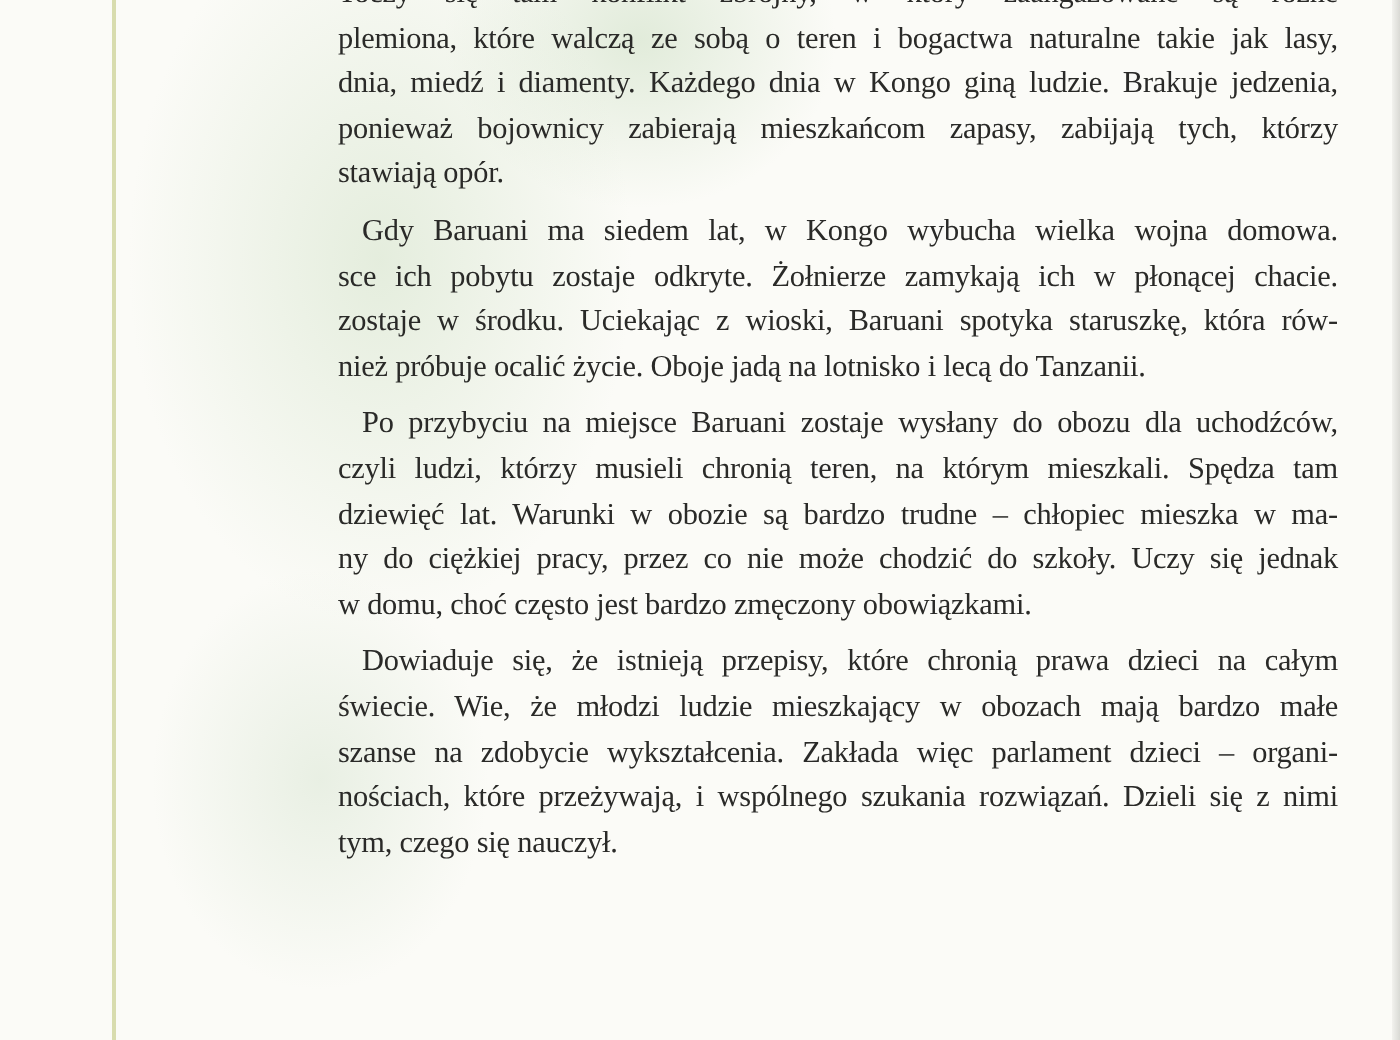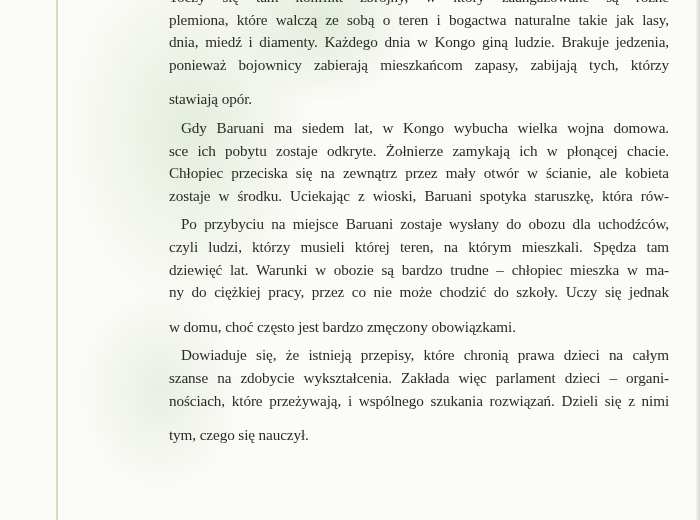--- a/index.html
+++ b/index.html
@@ -25,21 +25,21 @@
     background:linear-gradient(to right, #f2f2ee, #d9d9d4);
   }
   .text-col {
     position:absolute; left:169px; top:-14px; width:500px;
     color:#2a2a28; font-size:15.2px; line-height:22.6px;
     text-align:justify; letter-spacing:-0.1px;
   }
   .text-col p { margin:0 0 6px 0; text-indent:12px; }
   .text-col p.cont { text-indent:0; }
   .line { display:block; text-align:justify; text-align-last:justify; white-space:nowrap;font-family:Liberation Serif, serif; }
-  .line.last { text-align-last:left;margin-top:12px; }
+  .line.last { text-align-last:left; }
 </style>
 </head>
 <body>
 
 <div class="watermark"></div>
 <div class="margin-line"></div>
 <div class="right-edge"></div>
 
 <div class="text-col">
 
@@ -47,32 +47,33 @@
     <span class="line">Toczy się tam konflikt zbrojny, w który zaangażowane są różne</span>
     <span class="line">plemiona, które walczą ze sobą o teren i bogactwa naturalne takie jak lasy,</span>
     <span class="line">dnia, miedź i diamenty. Każdego dnia w Kongo giną ludzie. Brakuje jedzenia,</span>
     <span class="line">ponieważ bojownicy zabierają mieszkańcom zapasy, zabijają tych, którzy</span>
     <span class="line last">stawiają opór.</span>
   </p>
 
   <p class="cont" style="padding-left:0">
     <span class="line" style="padding-left:12px">Gdy Baruani ma siedem lat, w Kongo wybucha wielka wojna domowa.</span>
     <span class="line">sce ich pobytu zostaje odkryte. Żołnierze zamykają ich w płonącej chacie.</span>
-    <span class="line">Chłopiec przeciska się na zewnątrz przez mały otwór w ścianie, ale kobieta</span>
     <span class="line">zostaje w środku. Uciekając z wioski, Baruani spotyka staruszkę, która rów-</span>
+    <span class="line last">nież próbuje ocalić życie. Oboje jadą na lotnisko i lecą do Tanzanii.</span>
   </p>
 
   <p class="cont">
     <span class="line" style="padding-left:12px">Po przybyciu na miejsce Baruani zostaje wysłany do obozu dla uchodźców,</span>
-    <span class="line">czyli ludzi, którzy musieli której teren, na którym mieszkali. Spędza tam</span>
+    <span class="line">czyli ludzi, którzy musieli chronią teren, na którym mieszkali. Spędza tam</span>
     <span class="line">dziewięć lat. Warunki w obozie są bardzo trudne – chłopiec mieszka w ma-</span>
     <span class="line">ny do ciężkiej pracy, przez co nie może chodzić do szkoły. Uczy się jednak</span>
     <span class="line last">w domu, choć często jest bardzo zmęczony obowiązkami.</span>
   </p>
 
   <p class="cont">
     <span class="line" style="padding-left:12px">Dowiaduje się, że istnieją przepisy, które chronią prawa dzieci na całym</span>
+    <span class="line">świecie. Wie, że młodzi ludzie mieszkający w obozach mają bardzo małe</span>
     <span class="line">szanse na zdobycie wykształcenia. Zakłada więc parlament dzieci – organi-</span>
     <span class="line">nościach, które przeżywają, i wspólnego szukania rozwiązań. Dzieli się z nimi</span>
     <span class="line last">tym, czego się nauczył.</span>
   </p>
 
 </div>
 
 </body></html>

